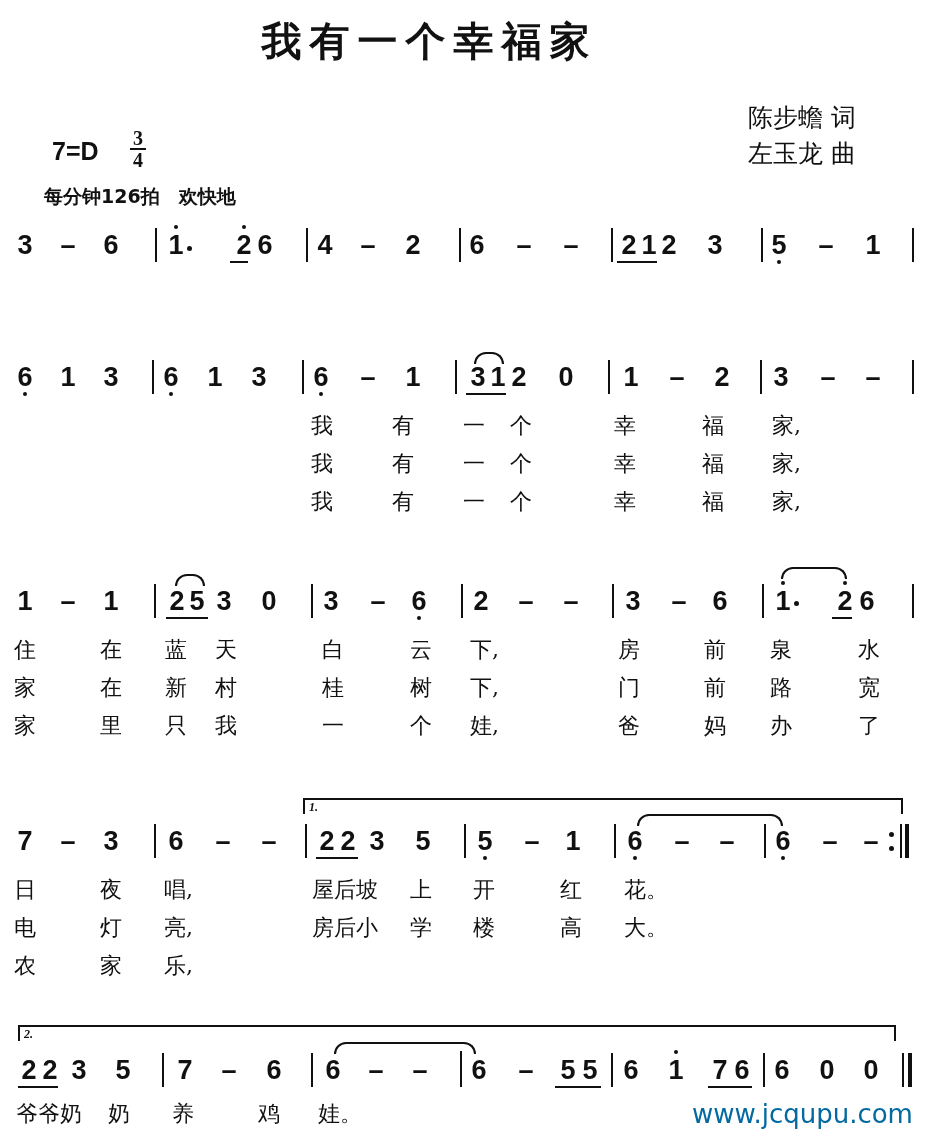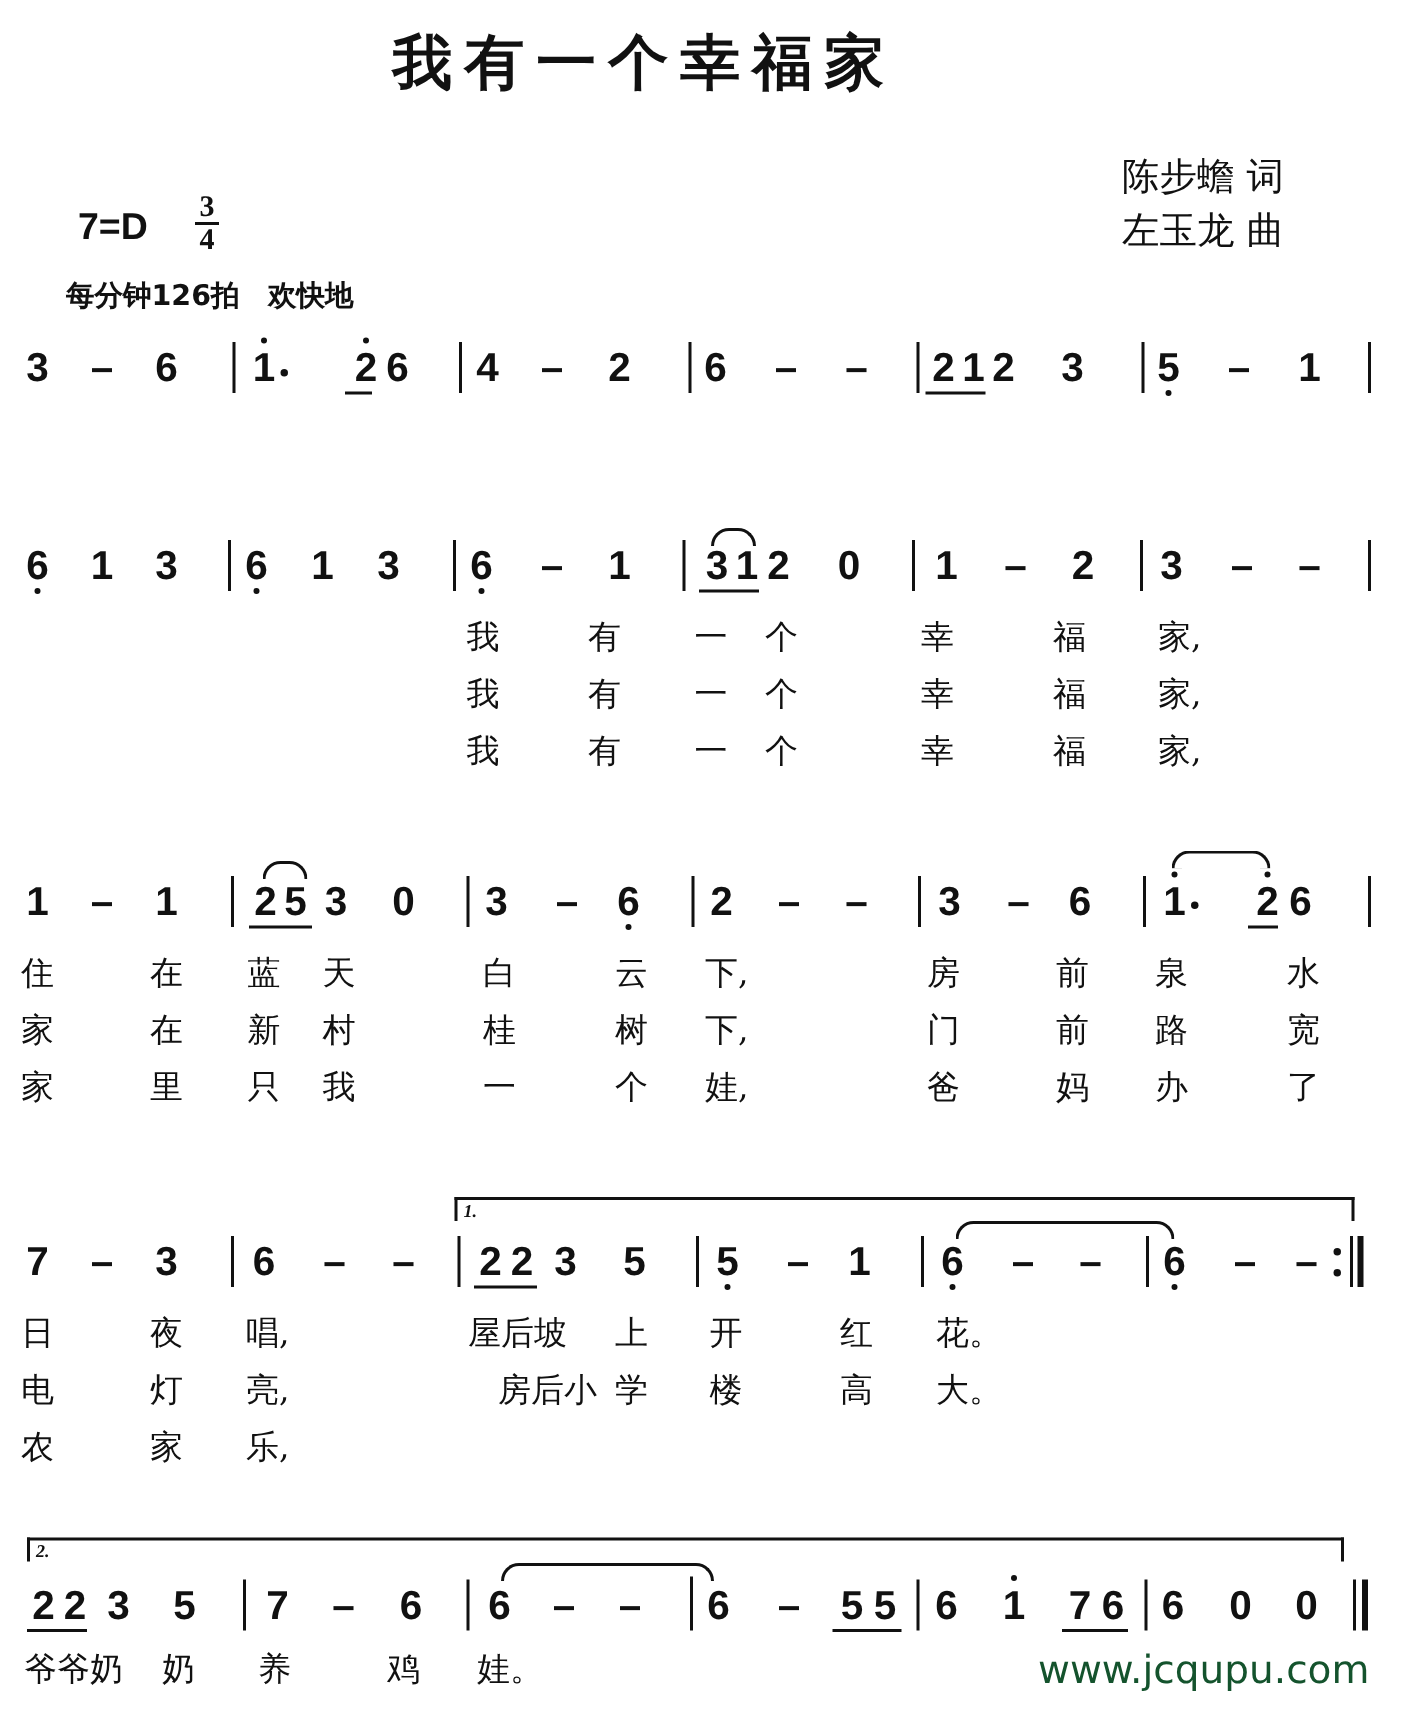--- a/index.html
+++ b/index.html
@@ -25,21 +25,21 @@
   .uline { position: absolute; height: 2px; background: #111; }
   .barline { position: absolute; width: 2px; background: #111; height: 34px; }
   .barline.thick { width: 4px; }
   .slur { position: absolute; border: 2px solid #111; border-bottom: none; border-radius: 14px 14px 0 0; height: 10px; }
   .volta { position: absolute; border-top: 2px solid #111; height: 14px; }
   .volta .lab { position:absolute; left:4px; top:0px; font-size:12px; font-weight:bold; font-style:italic;
                 font-family:"Liberation Serif", serif; }
   .rptdots { position:absolute; width:5px; height:5px; border-radius:50%; background:#111; }
   .lyric { position: absolute; font-family: "DejaVu Serif", serif; font-size: 22px; line-height: 26px; white-space: nowrap; }
   .watermark { position: absolute; left: 692px; top: 1099px; font-family: "DejaVu Sans", sans-serif;
-               font-size: 26px; color: #14532d; }
+               font-size: 26px; color: #0369a1; }
 </style>
 </head>
 <body>
 
 <div class="title">我有一个幸福家</div>
 
 <div class="credits">
   <div>陈步蟾 词</div>
   <div>左玉龙 曲</div>
 </div>
@@ -229,21 +229,21 @@
     <div class="lyric" style="left: 100px; top: 877px;">夜</div>
     <div class="lyric" style="left: 164px; top: 877px;">唱,</div>
     <div class="lyric" style="left: 312px; top: 877px;">屋后坡</div>
     <div class="lyric" style="left: 410px; top: 877px;">上</div>
     <div class="lyric" style="left: 473px; top: 877px;">开</div>
     <div class="lyric" style="left: 560px; top: 877px;">红</div>
     <div class="lyric" style="left: 624px; top: 877px;">花。</div>
     <div class="lyric" style="left: 14px; top: 915px;">电</div>
     <div class="lyric" style="left: 100px; top: 915px;">灯</div>
     <div class="lyric" style="left: 164px; top: 915px;">亮,</div>
-    <div class="lyric" style="left: 312px; top: 915px; margin-left: 20px;">房后小</div>
+    <div class="lyric" style="left: 312px; top: 915px;">房后小</div>
     <div class="lyric" style="left: 410px; top: 915px;">学</div>
     <div class="lyric" style="left: 473px; top: 915px;">楼</div>
     <div class="lyric" style="left: 560px; top: 915px;">高</div>
     <div class="lyric" style="left: 624px; top: 915px;">大。</div>
     <div class="lyric" style="left: 14px; top: 953px;">农</div>
     <div class="lyric" style="left: 100px; top: 953px;">家</div>
     <div class="lyric" style="left: 164px; top: 953px;">乐,</div>
     <div class="note" style="left: 18px; top: 1055px;">2</div>
     <div class="note" style="left: 39px; top: 1055px;">2</div>
     <div class="note" style="left: 68px; top: 1055px;">3</div>

